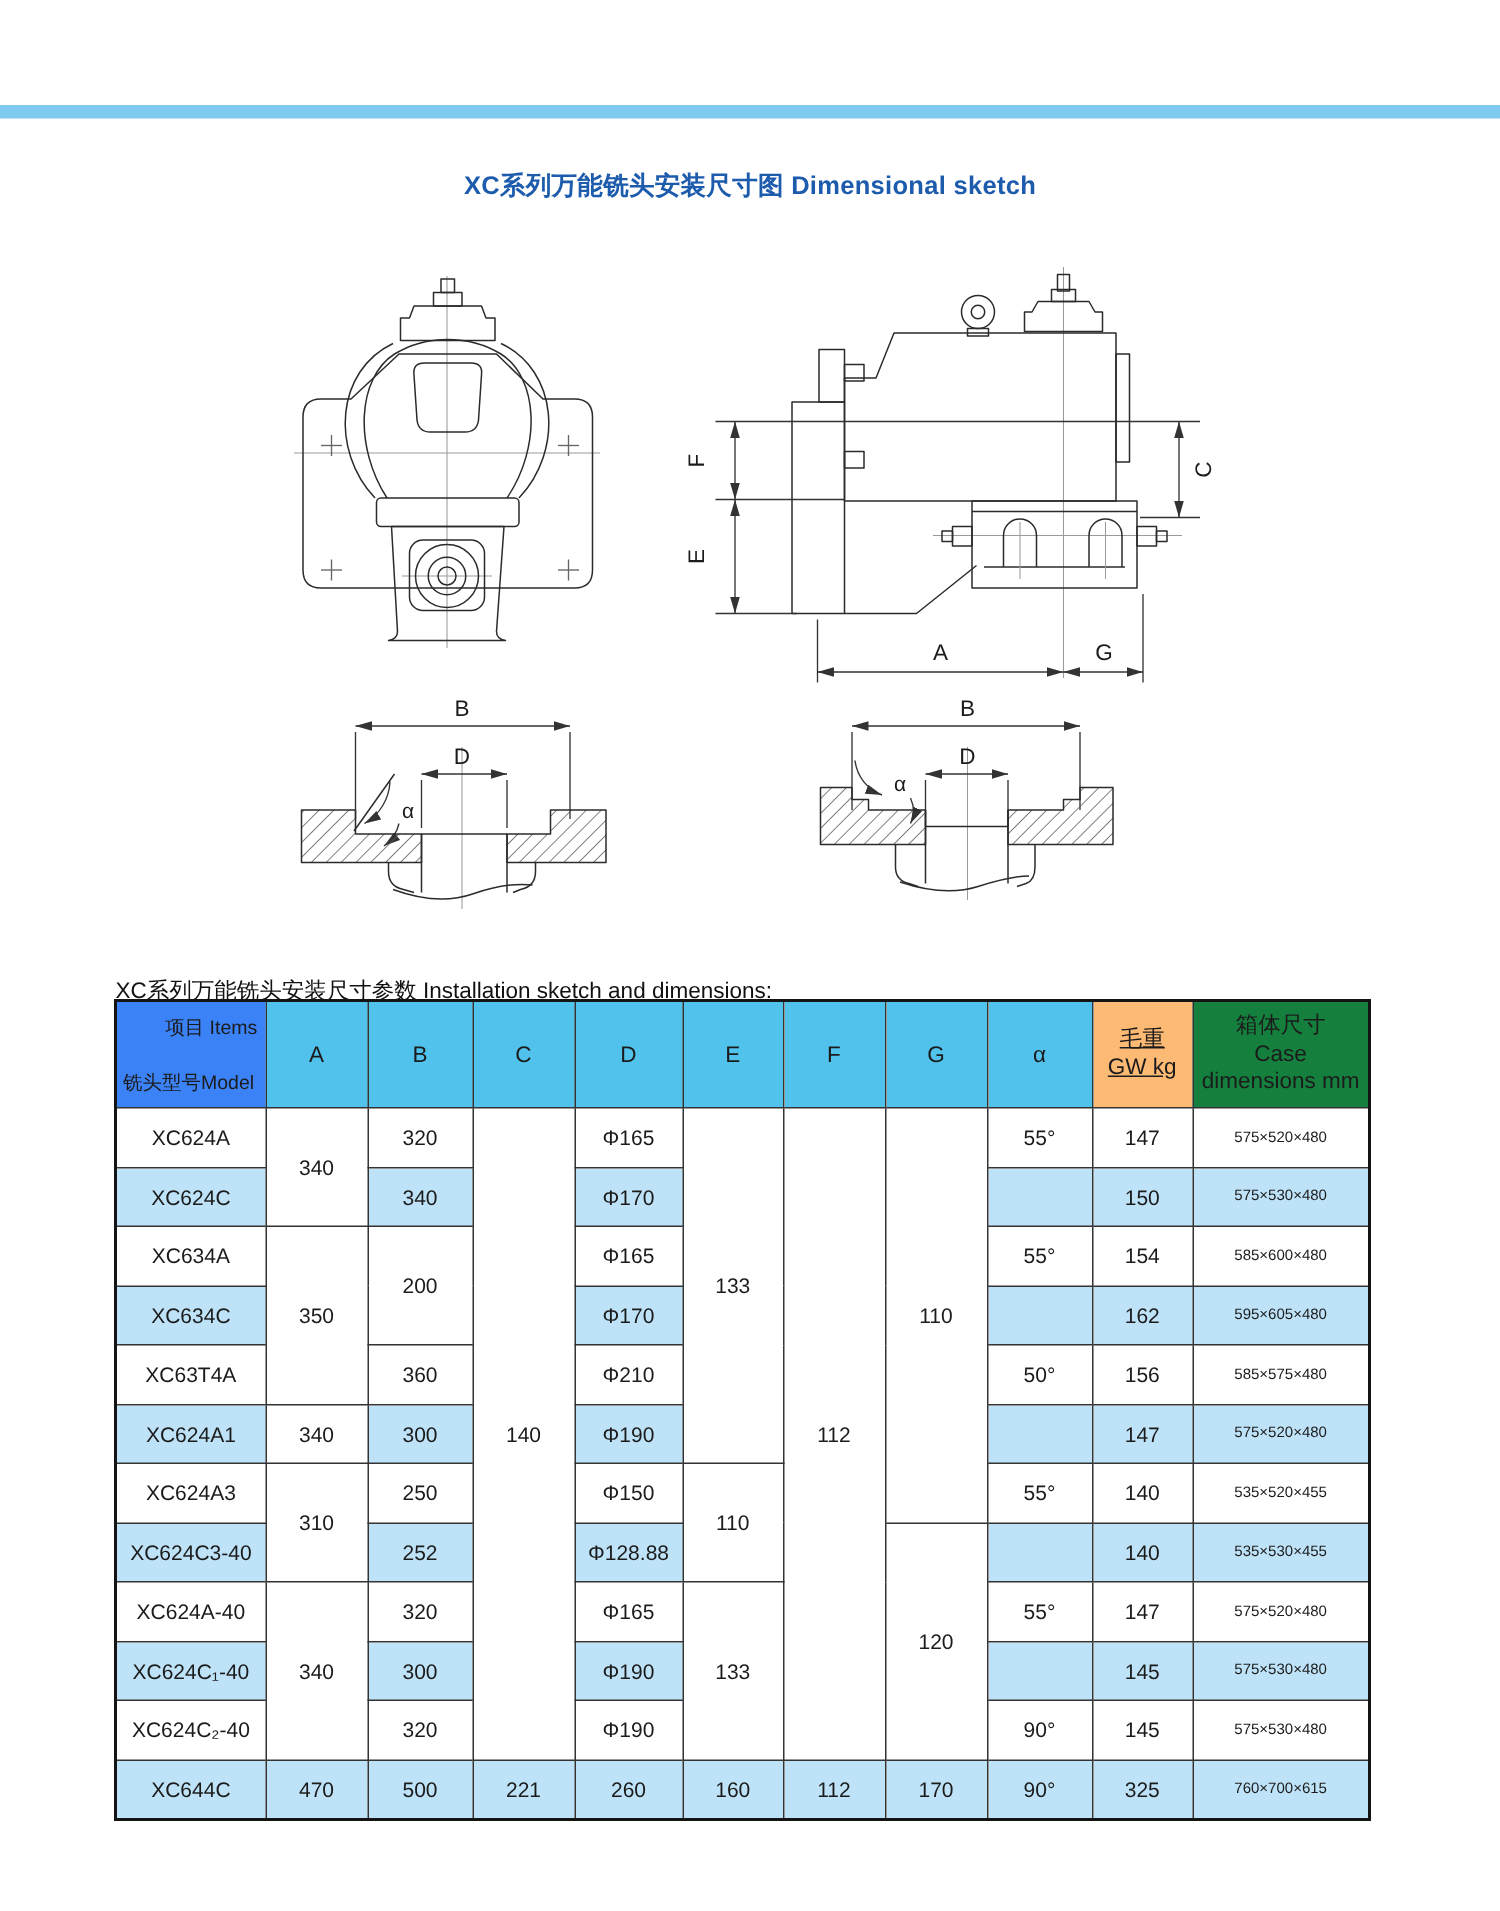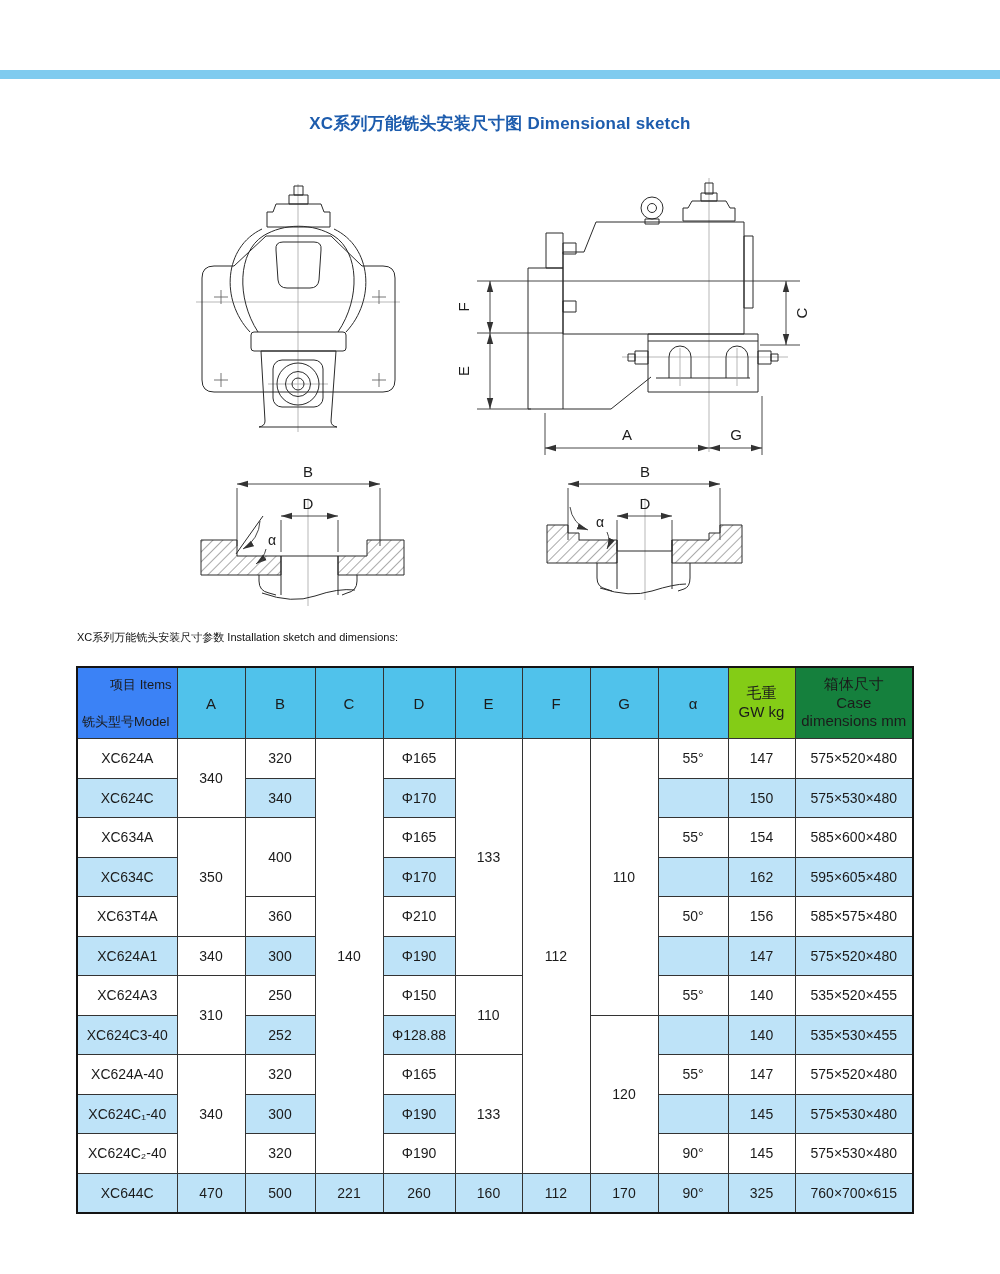--- a/index.html
+++ b/index.html
@@ -1,21 +1,21 @@
 <!DOCTYPE html>
 <html><head>
 <meta charset="utf-8">
 <style>
   html,body { margin:0; padding:0; background:#fff; }
   .page { position:relative; width:1000px; height:1274px; background:#fff; overflow:hidden;
           font-family:"Liberation Sans", sans-serif; color:#1b1b1b; }
   .topbar { position:absolute; left:0; top:70px; width:1000px; height:9px; }
   .title { position:absolute; left:0; top:112px; width:1000px; text-align:center;
            font-size:17px; font-weight:700; letter-spacing:0.2px; }
-  .section-heading { position:absolute; left:77px; top:630px; font-size:11px; color:#111; }
+  .section-heading { position:absolute; left:77px; top:651px; font-size:15px; color:#111; }
 
   
   svg.draw { position:absolute; left:0; top:0; }
   .ln  { fill:none; stroke:#2b2b2b; stroke-width:1; stroke-linejoin:round; }
   .hat { fill:url(#hatch); stroke:#2b2b2b; stroke-width:1; stroke-linejoin:round; }
   .cl  { stroke:#9a9a9a; stroke-width:0.7; }
   .dim { fill:none; stroke:#333; stroke-width:0.9; }
   .cross { stroke:#666; stroke-width:0.9; }
   svg text { font-family:"Liberation Sans", sans-serif; fill:#1c1c1c; }
   .dimlbl { font-size:15px; }
@@ -33,21 +33,21 @@
   td.merge { background:#fff !important; }
   th.hdr { font-size:15px; }
   th.hdr-multi { font-size:13.5px; line-height:1.25; }
   th.corner { position:relative;
     background-image:linear-gradient(to bottom right, rgba(0,0,0,0) calc(50% - 0.8px),
       #333 calc(50% - 0.8px), #333 calc(50% + 0.8px), rgba(0,0,0,0) calc(50% + 0.8px));
   }
   .ctop { position:absolute; top:8px; right:5px; font-size:13px; }
   .cbot { position:absolute; bottom:7px; left:4px; font-size:13px; }
   td.model { font-size:14px; }
-  td.case-col { font-size:14px; }
+  td.case-col { font-size:10px; }
 </style>
 </head>
 <body>
 
 <div class="page">
 
   <div class="topbar" style="background:#7FCBEF;"></div>
 
   <div class="title" style="color:#1D5CAD;">XC系列万能铣头安装尺寸图 Dimensional sketch</div>
 
@@ -206,21 +206,21 @@
           <span class="cbot">铣头型号Model</span>
         </th>
         <th class="hdr" style="background:#50C2EB;">A</th>
         <th class="hdr" style="background:#50C2EB;">B</th>
         <th class="hdr" style="background:#50C2EB;">C</th>
         <th class="hdr" style="background:#50C2EB;">D</th>
         <th class="hdr" style="background:#50C2EB;">E</th>
         <th class="hdr" style="background:#50C2EB;">F</th>
         <th class="hdr" style="background:#50C2EB;">G</th>
         <th class="hdr" style="background:#50C2EB;">α</th>
-        <th class="hdr-multi" style="background:#84cc16;">
+        <th class="hdr-multi" style="background:#fdba74;text-decoration:underline;">
           <div>毛重</div>
           <div>GW kg</div>
         </th>
         <th class="hdr-multi" style="background:#15803d;">
           <div>箱体尺寸</div>
           <div>Case</div>
           <div>dimensions mm</div>
         </th>
       </tr>
     </thead>
@@ -242,21 +242,21 @@
         <td class="model">XC624C</td>
         <td>340</td>
         <td>Φ170</td>
         <td></td>
         <td>150</td>
         <td class="case-col">575×530×480</td>
       </tr>
       <tr>
         <td class="model">XC634A</td>
         <td class="merge" rowspan="3">350</td>
-        <td class="merge" rowspan="2">400</td>
+        <td class="merge" rowspan="2">200</td>
         <td>Φ165</td>
         <td>55°</td>
         <td>154</td>
         <td class="case-col">585×600×480</td>
       </tr>
       <tr class="alt">
         <td class="model">XC634C</td>
         <td>Φ170</td>
         <td></td>
         <td>162</td>

